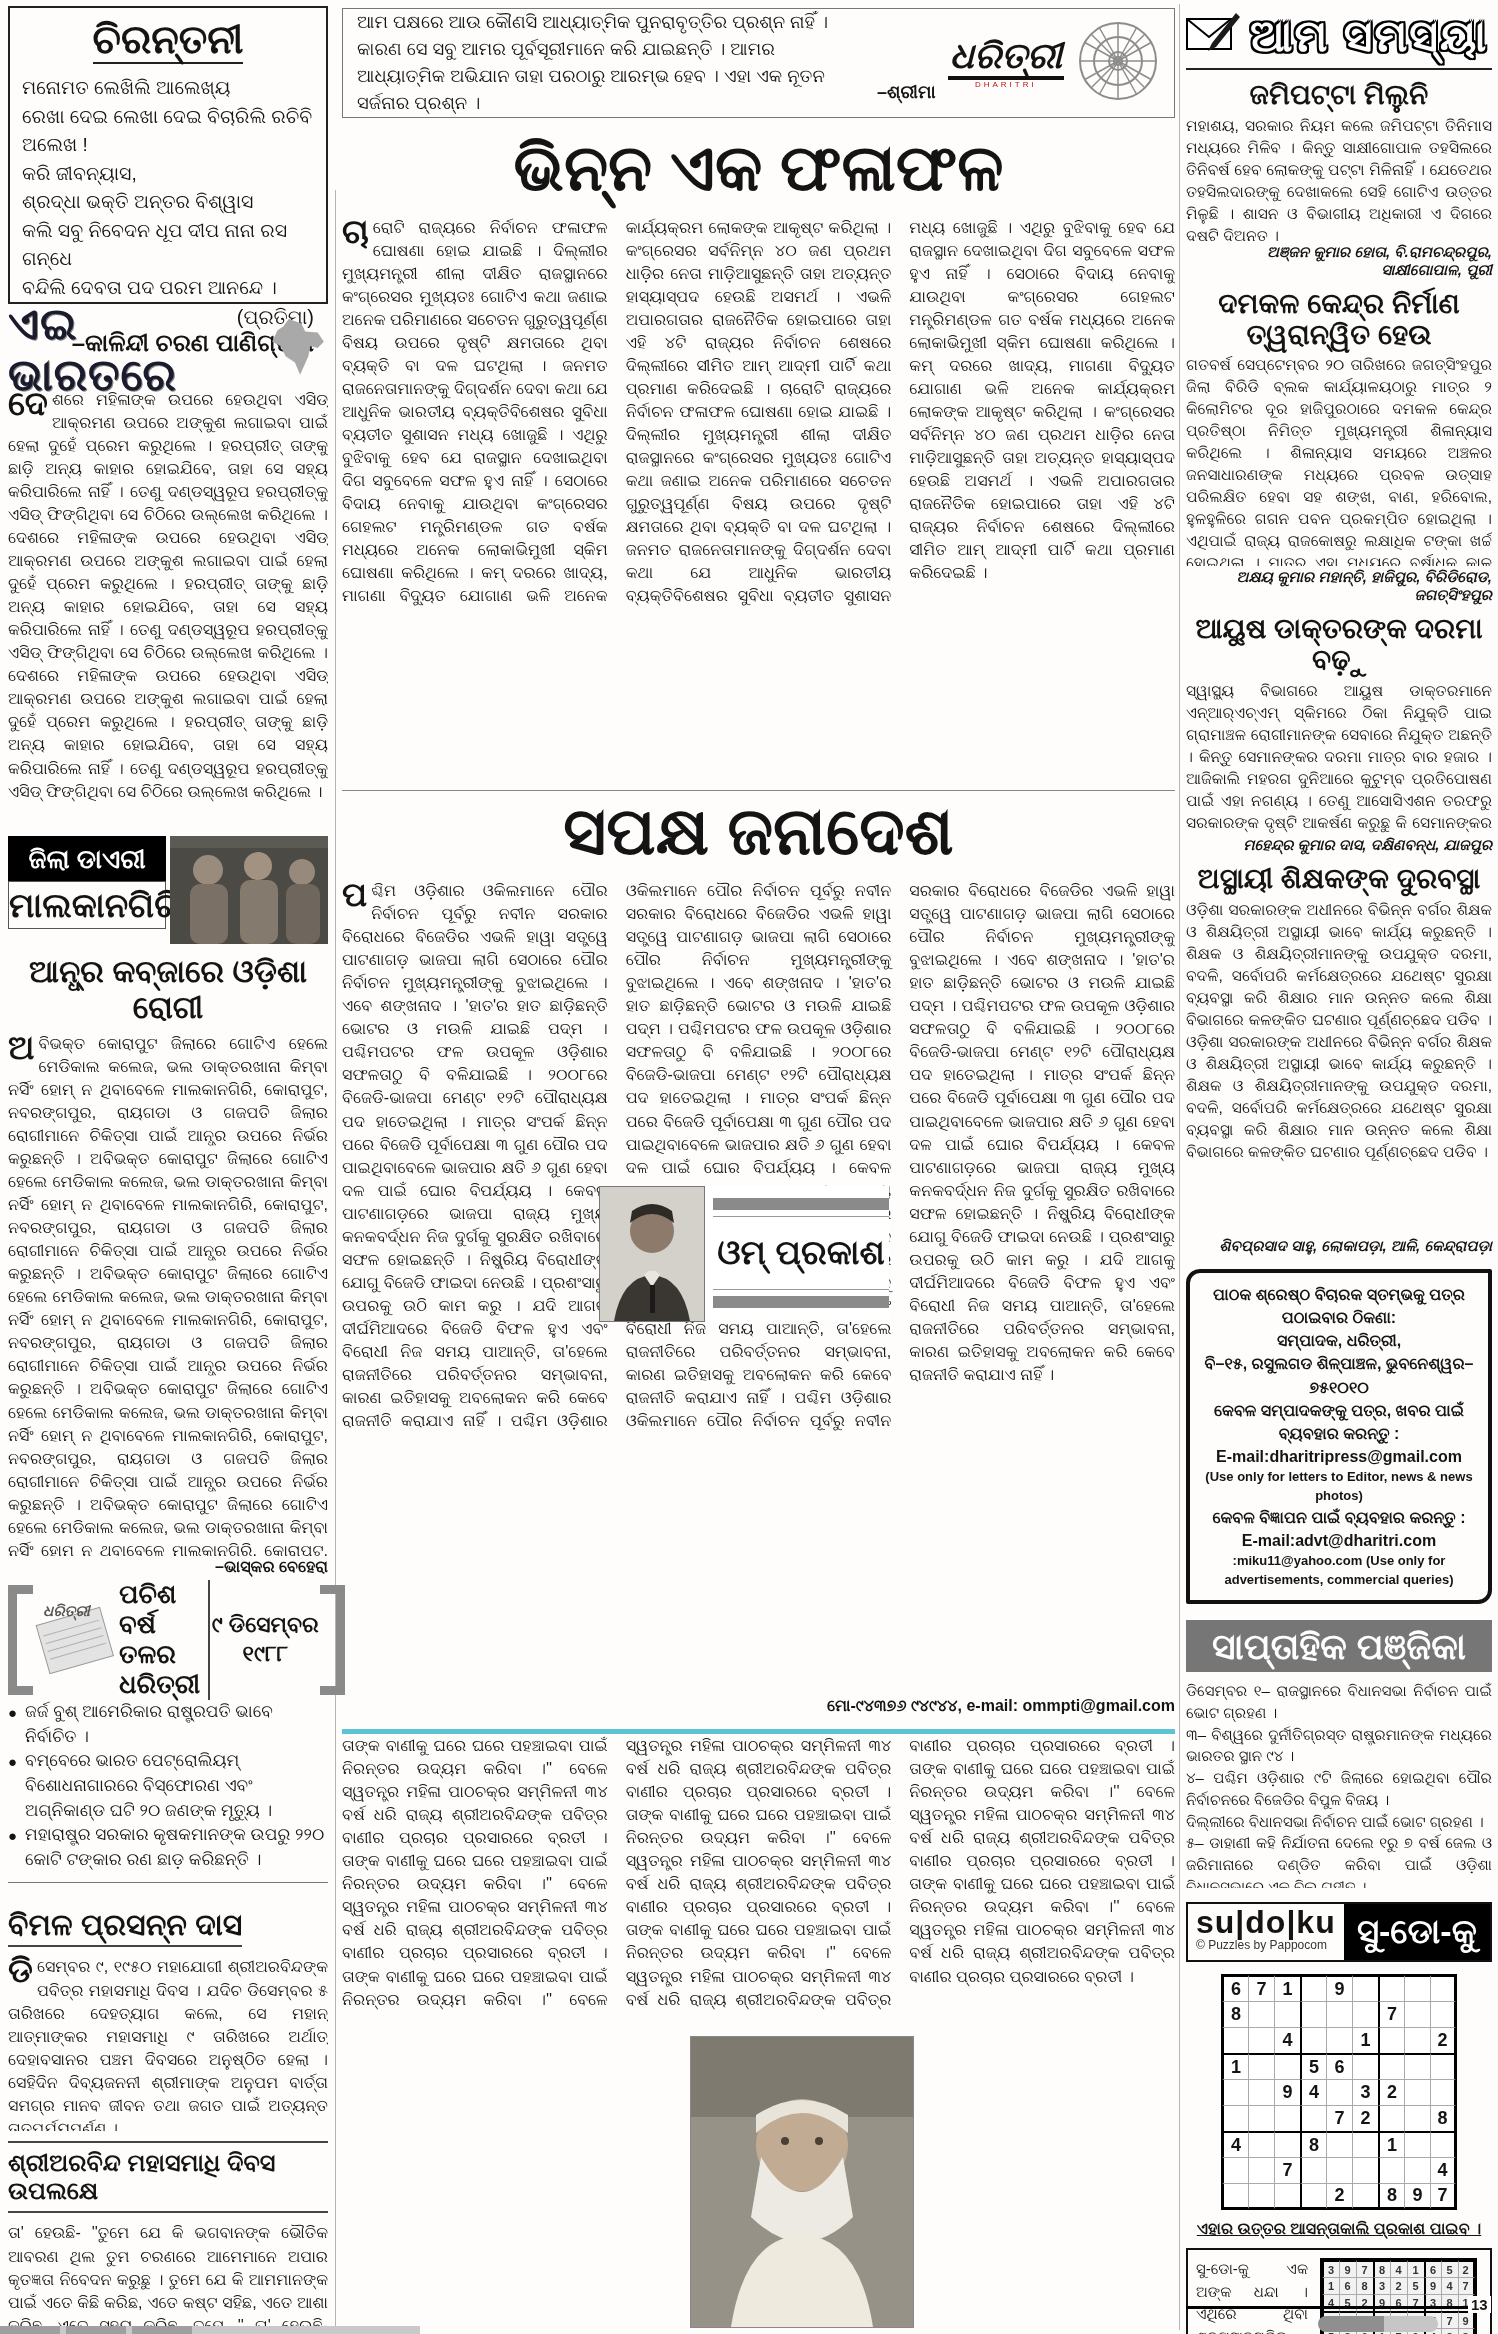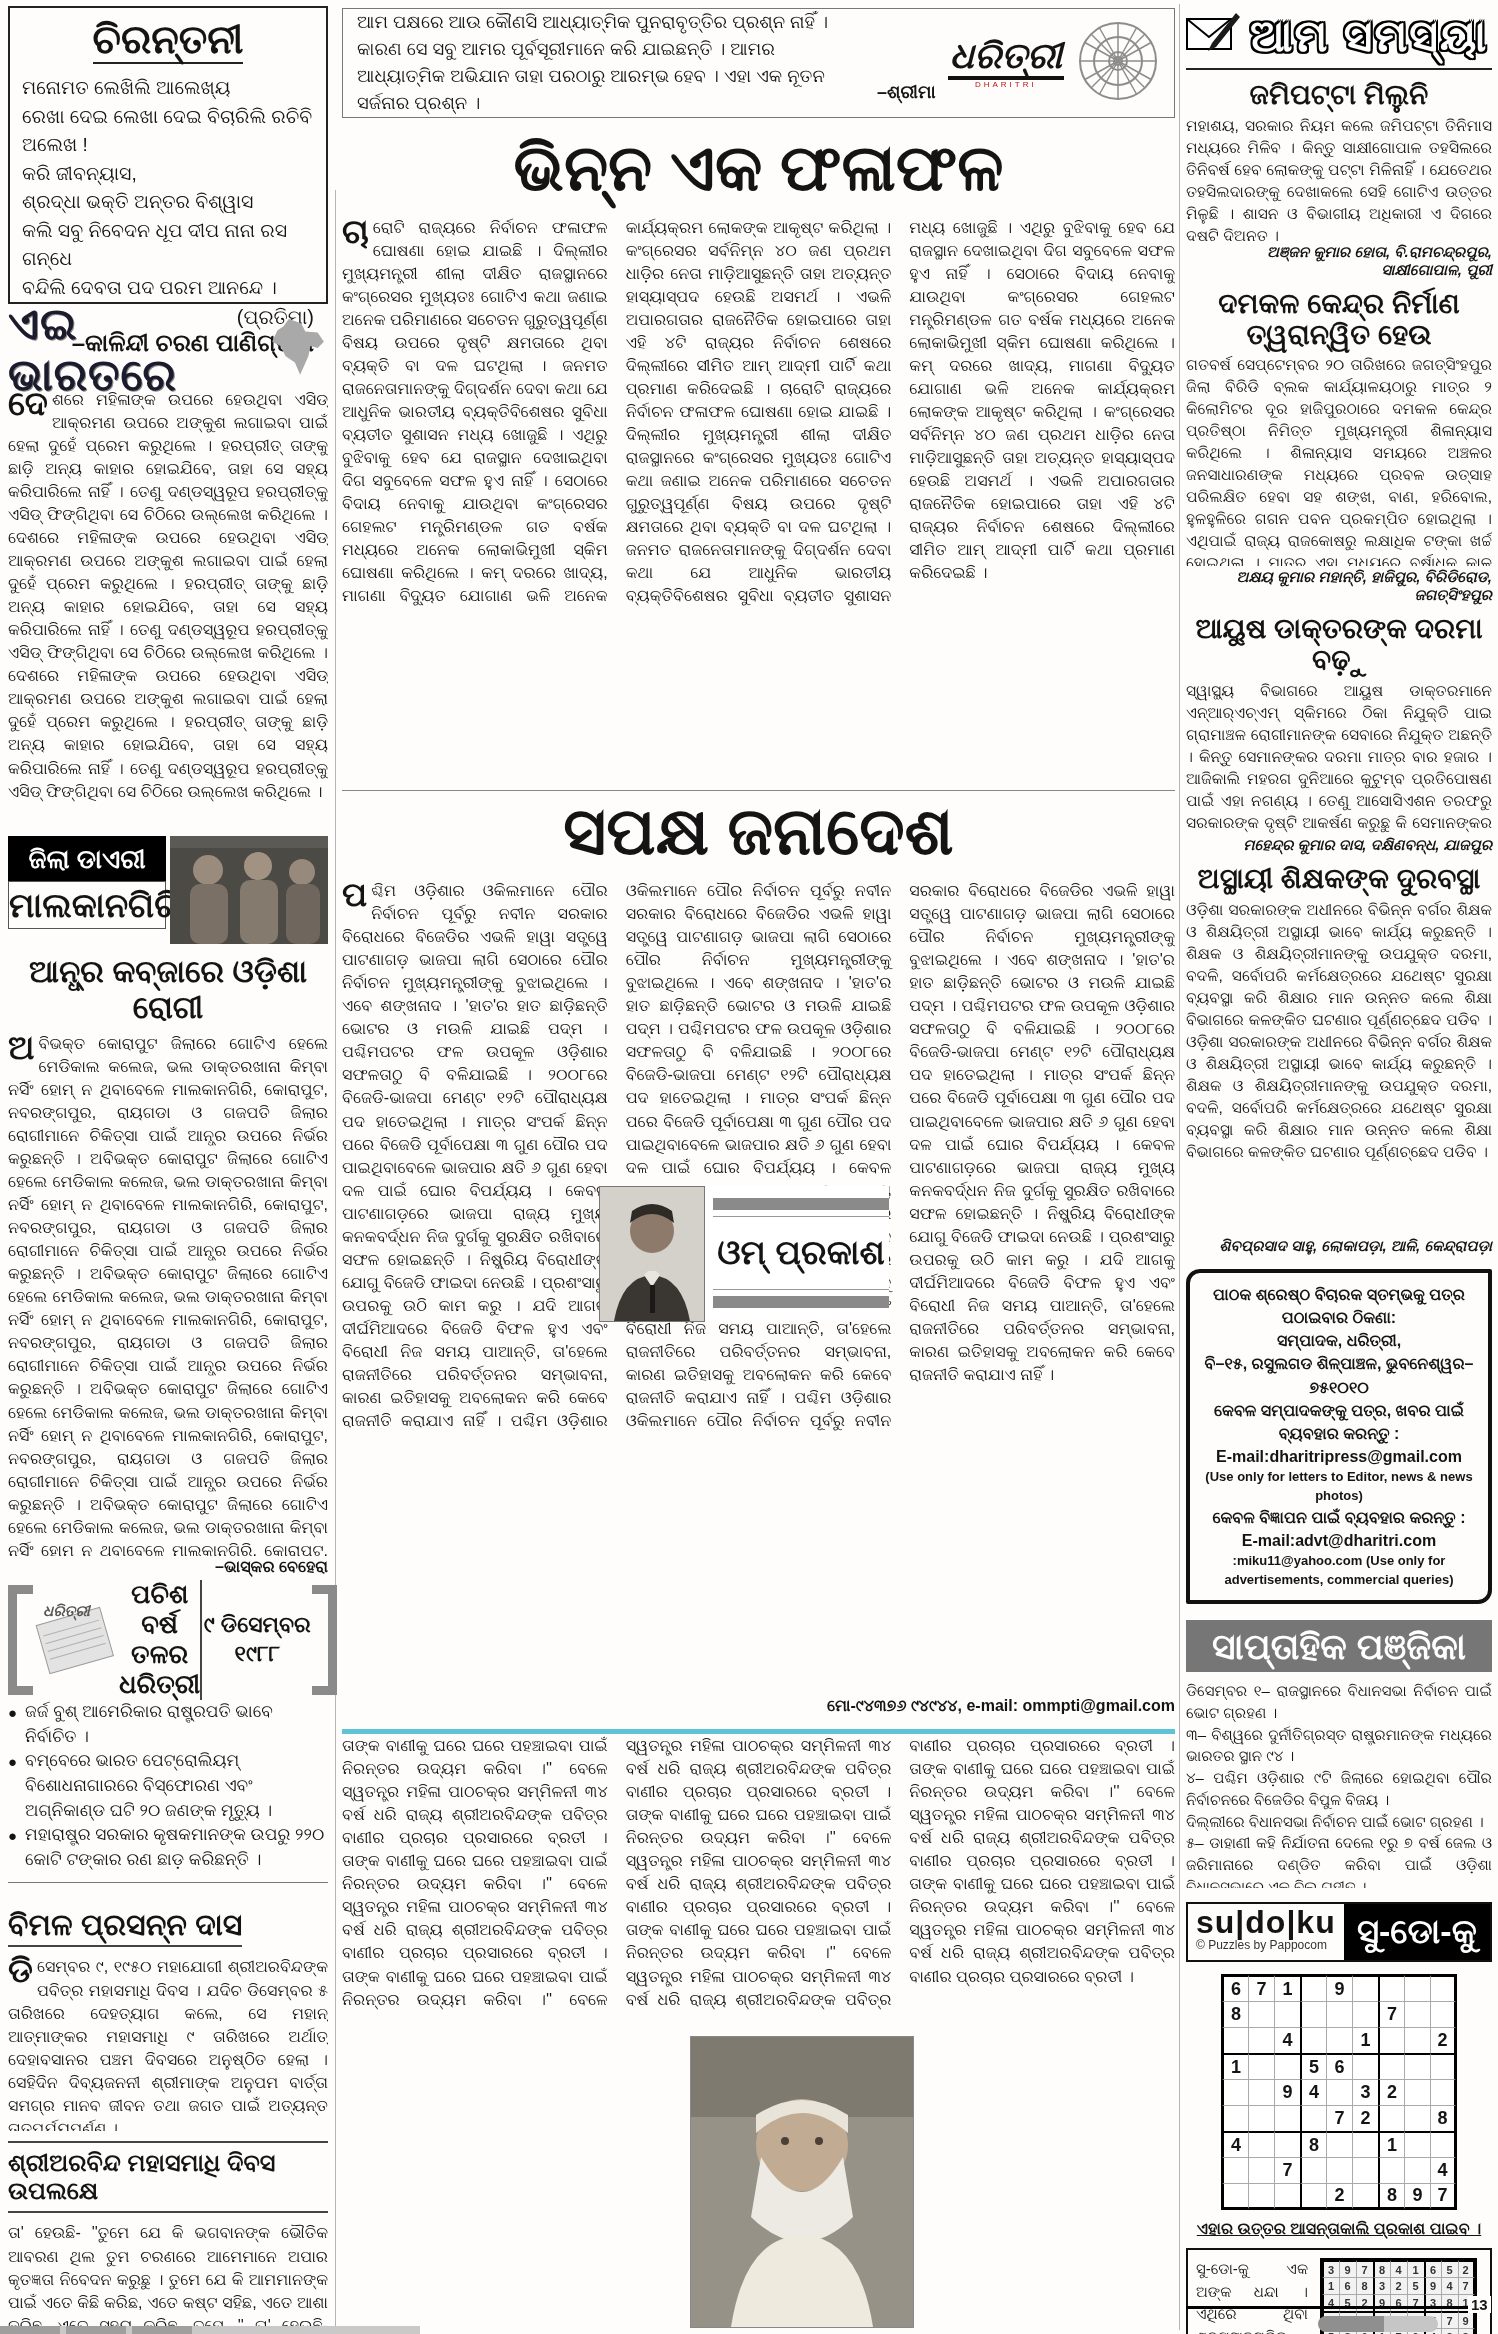--- a/index.html
+++ b/index.html
@@ -25,21 +25,21 @@
                 padding:8px 2px 6px;flex:0 0 auto;}
   .diary-name{border:1px solid #555;font-size:34px;font-weight:bold;text-align:center;padding:4px 0 2px;}
   .diary-photo{flex:1;position:relative;background:#474641;overflow:hidden;}
   .left-headline{font-size:31px;font-weight:bold;text-align:center;margin:10px 0 6px;}
   .sign-right{font-size:16px;font-weight:bold;text-align:right;margin-top:2px;}
   .y25{display:flex;align-items:center;margin-top:14px;height:100px;position:relative;}
   .bracket{width:16px;height:92px;flex:0 0 auto;}
   .bl{border-left:9px solid #8a8a8a;border-top:9px solid #8a8a8a;border-bottom:9px solid #8a8a8a;}
   .br{border-right:9px solid #8a8a8a;border-top:9px solid #8a8a8a;border-bottom:9px solid #8a8a8a;}
   .y25-logo{width:86px;height:84px;position:relative;flex:0 0 auto;}
-  .y25-title{font-size:26px;font-weight:bold;text-align:center;line-height:1.15;flex:1;
+  .y25-title{font-size:26px;font-weight:bold;text-align:left;line-height:1.15;flex:1;padding-right:8px;
              border-right:2px solid #444;}
   .y25-date{font-size:22px;font-weight:bold;text-align:center;width:110px;flex:0 0 auto;line-height:1.3;}
   .y25-bullets{margin-top:10px;}
   .y25-bullet{font-size:17px;line-height:1.45;display:flex;gap:8px;}
   .y25-bullet .dot{flex:0 0 auto;font-size:15px;line-height:1.7;}
   .thin-hr{height:1px;background:#777;margin:10px 0;}
   .bimal-head{font-size:30px;font-weight:bold;border-bottom:2px solid #444;display:inline-block;
               padding-bottom:2px;margin-top:15px;}
   .sub-head{font-size:24px;font-weight:bold;border-top:2px solid #444;border-bottom:2px solid #444;
             padding:6px 0;margin:10px 0 8px;text-align:left;}

